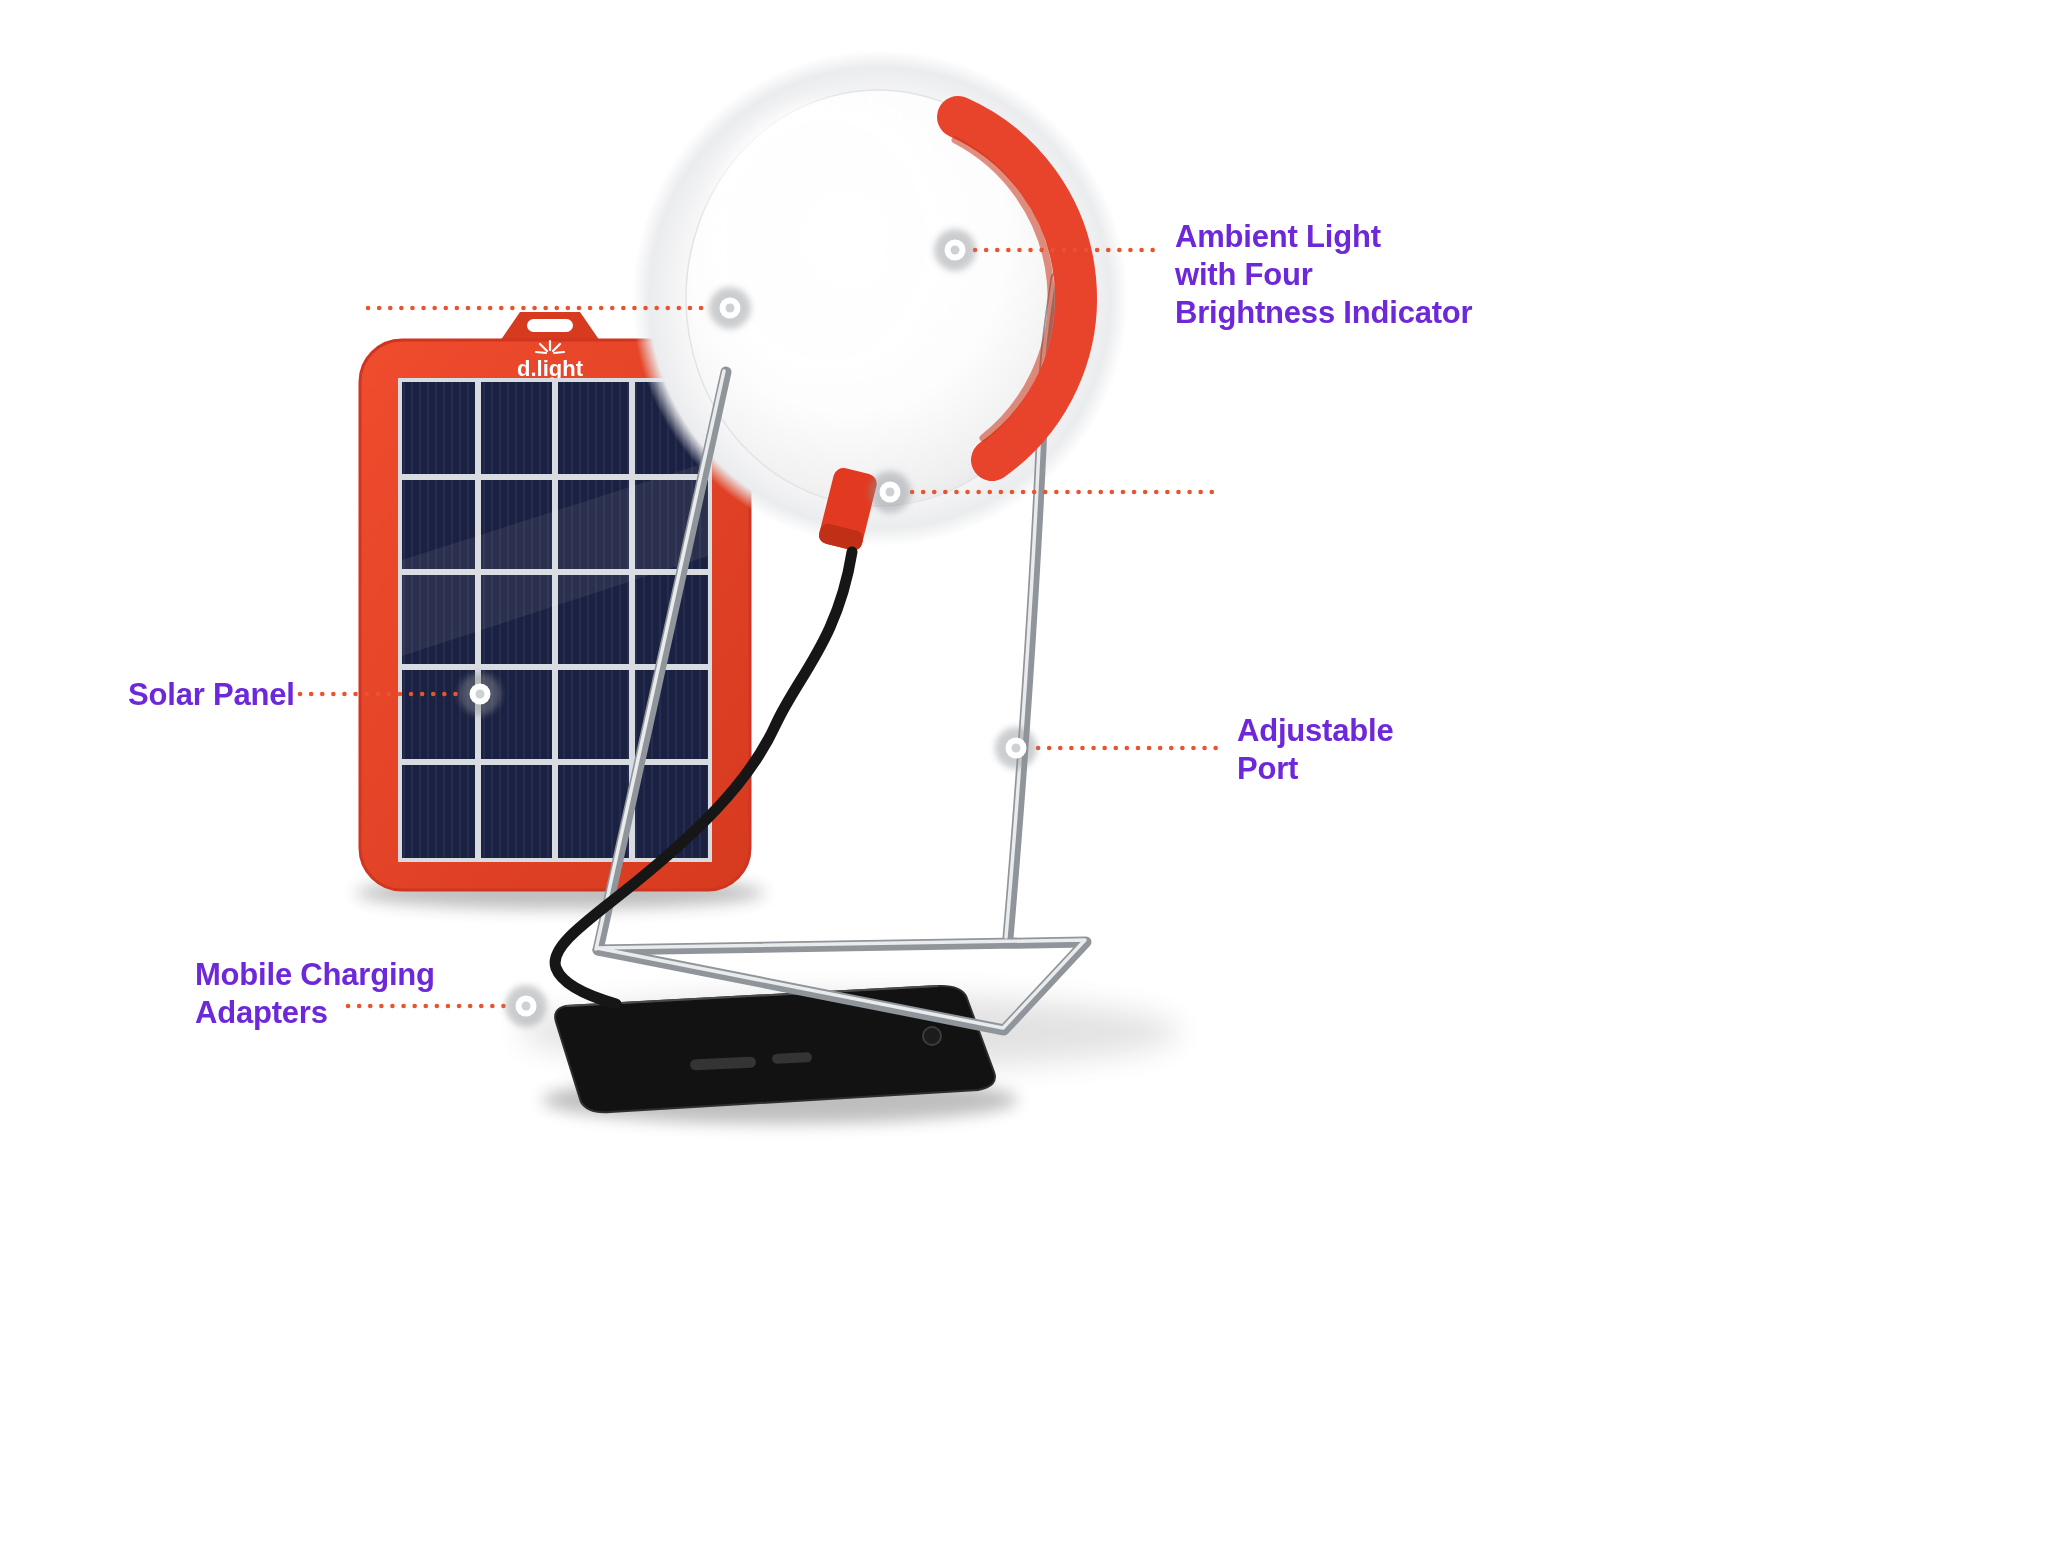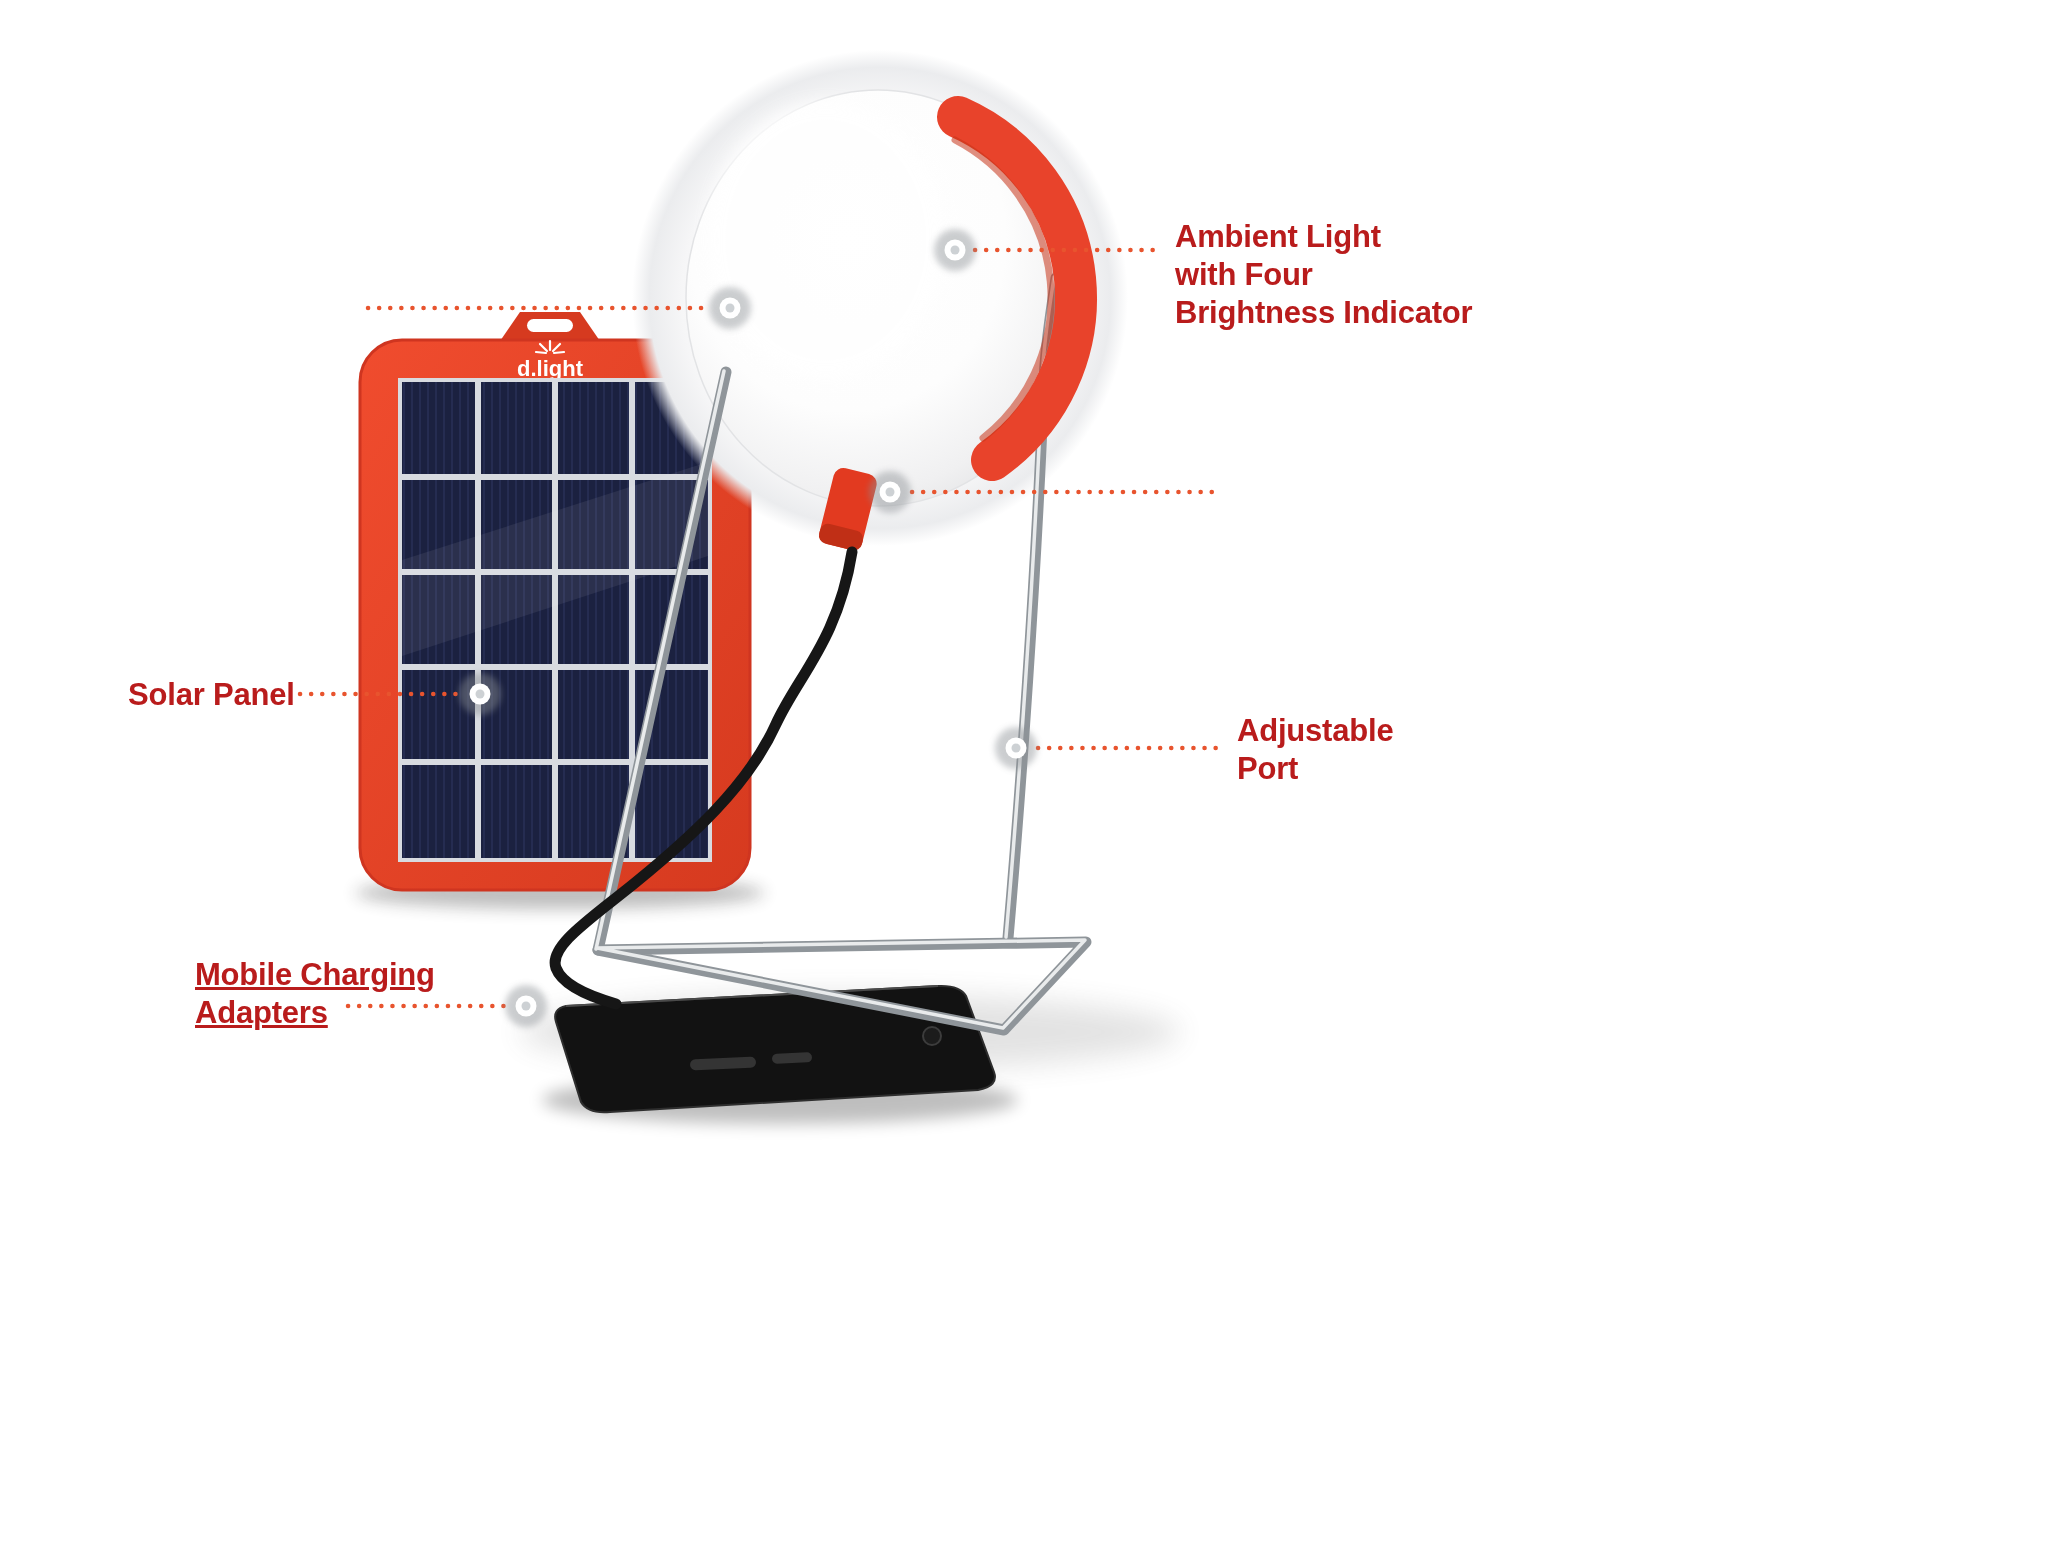--- a/index.html
+++ b/index.html
@@ -7,21 +7,21 @@
     position:relative;
     width:2048px;
     height:1541px;
     background:#ffffff;
     font-family:"Liberation Sans", sans-serif;
     overflow:hidden;
   }
   svg.illustration { position:absolute; left:0; top:0; }
   .callout {
     position:absolute;
-    color:#b91c1c;
+    color:#6d28d9;
     font-weight:700;
     font-size:31px;
     line-height:38px;
     letter-spacing:-0.2px;
     z-index:5;
     white-space:nowrap;
   }
   .callout span { display:block; }
 </style>
 </head>
@@ -187,18 +187,18 @@
 
   <div class="callout" style="left:128px; top:676px;text-align:right;">
     <span>Solar Panel</span>
   </div>
 
   <div class="callout" style="left:1237px; top:712px;">
     <span>Adjustable</span>
     <span>Port</span>
   </div>
 
-  <div class="callout" style="left:195px; top:956px;text-decoration:underline;">
+  <div class="callout" style="left:195px; top:956px;">
     <span>Mobile Charging</span>
     <span>Adapters</span>
   </div>
 
 </div>
 
 </body></html>

